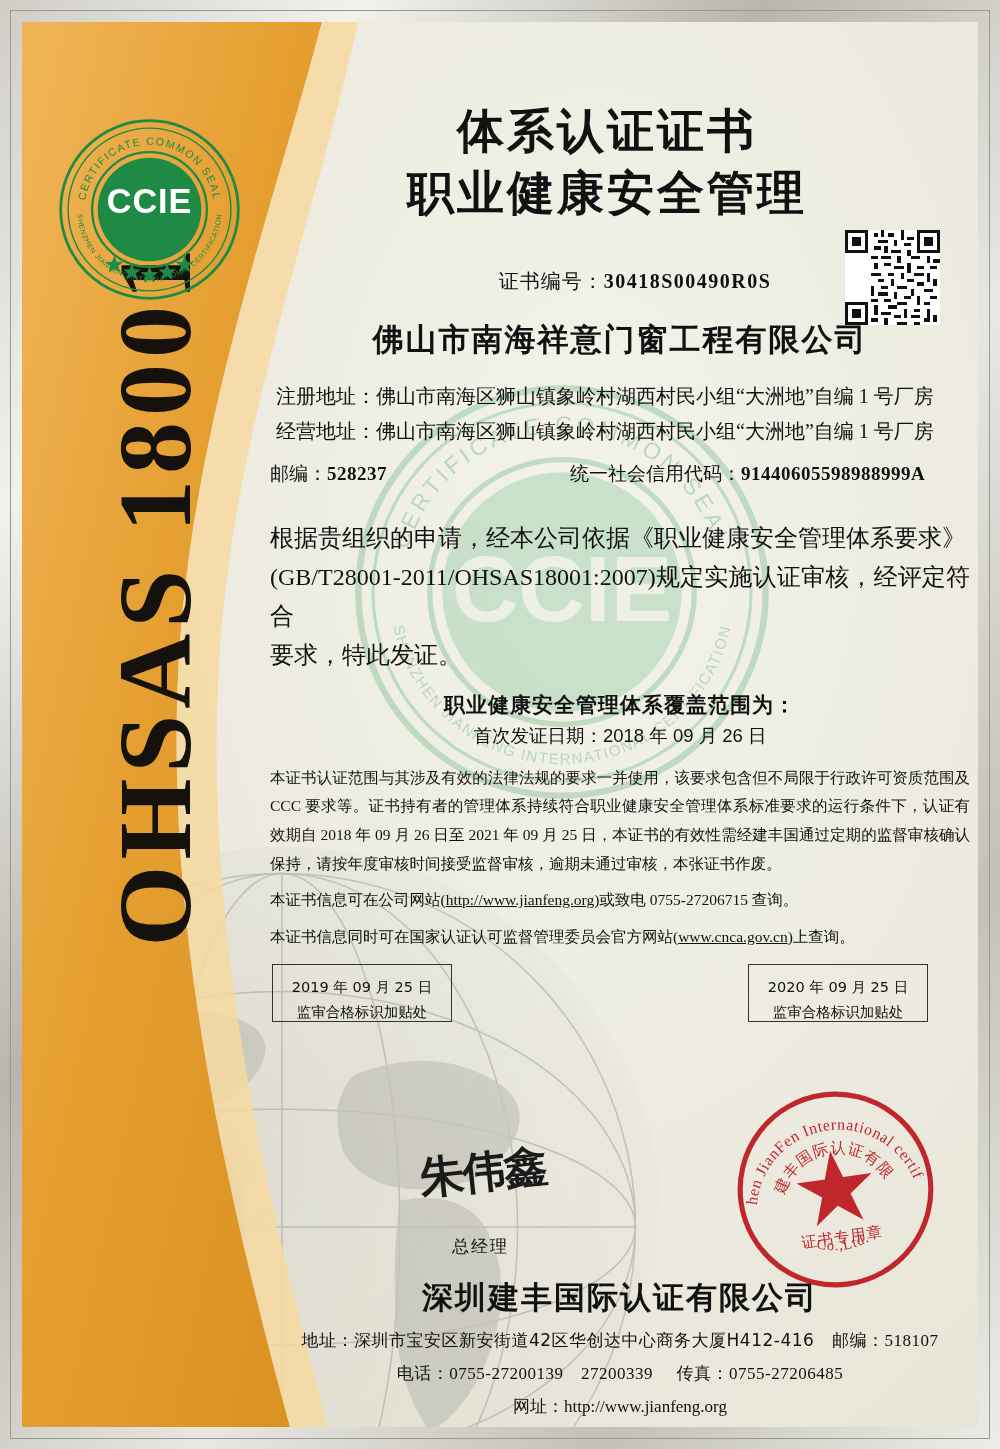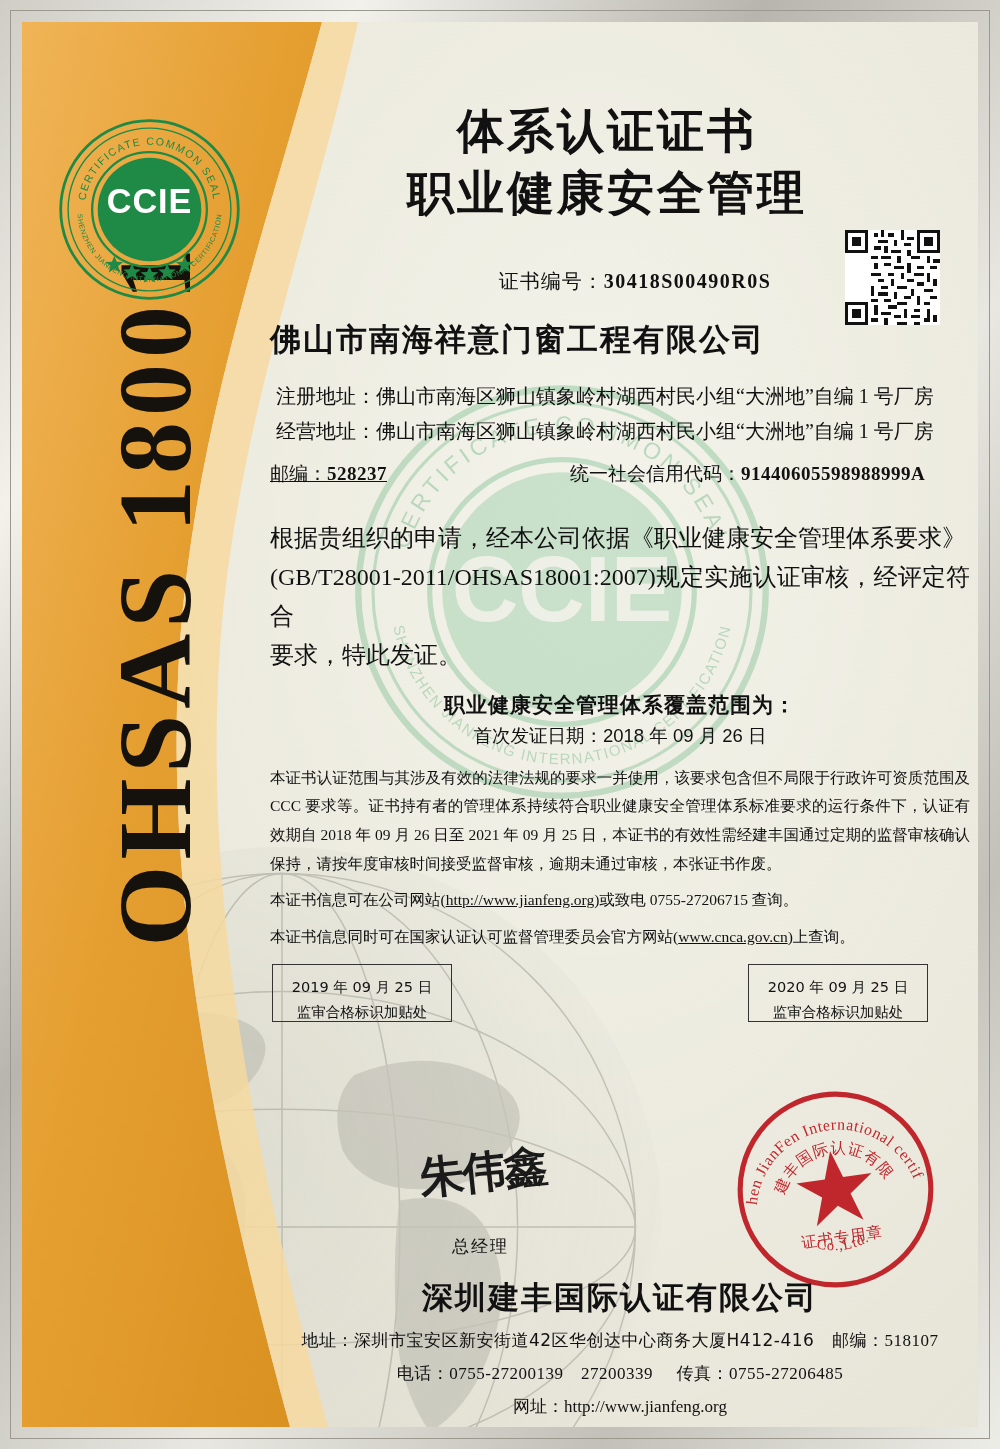--- a/index.html
+++ b/index.html
@@ -131,21 +131,21 @@
     letter-spacing: 1px;
     padding-left: 30px;
   }
   .cert-no .num {
     font-family: "Liberation Serif", serif;
     font-weight: bold;
     letter-spacing: 1.5px;
   }
   .company {
     margin-top: 24px;
-    text-align: left;
+    text-align: center;
     font-family: "DejaVu Sans", sans-serif;
     font-weight: bold;
     font-size: 31px;
     letter-spacing: 2px;
     color: #111;
   }
   .addr-block {
     margin-top: 18px;
     font-family: Liberation Serif, serif;
     font-size: 20px;
@@ -157,21 +157,21 @@
   .addr-row .lbl { white-space: nowrap; }
   .addr-row .val { white-space: nowrap; }
 
   .code-row {
     margin-top: 12px;
     display: flex;
     font-family: "DejaVu Sans", sans-serif;
     font-size: 19px;
     color: #111;
   }
-  .code-row .zip { width: 300px; text-decoration: underline; }
+  .code-row .zip { width: 300px; }
   .code-row .mono { font-family: "Liberation Serif", serif; font-weight: bold; letter-spacing: .5px; }
 
   .para {
     margin-top: 32px;
     font-family: "DejaVu Sans", sans-serif;
     font-size: 24px;
     line-height: 1.62;
     color: #111;
     text-align: justify;
   }

